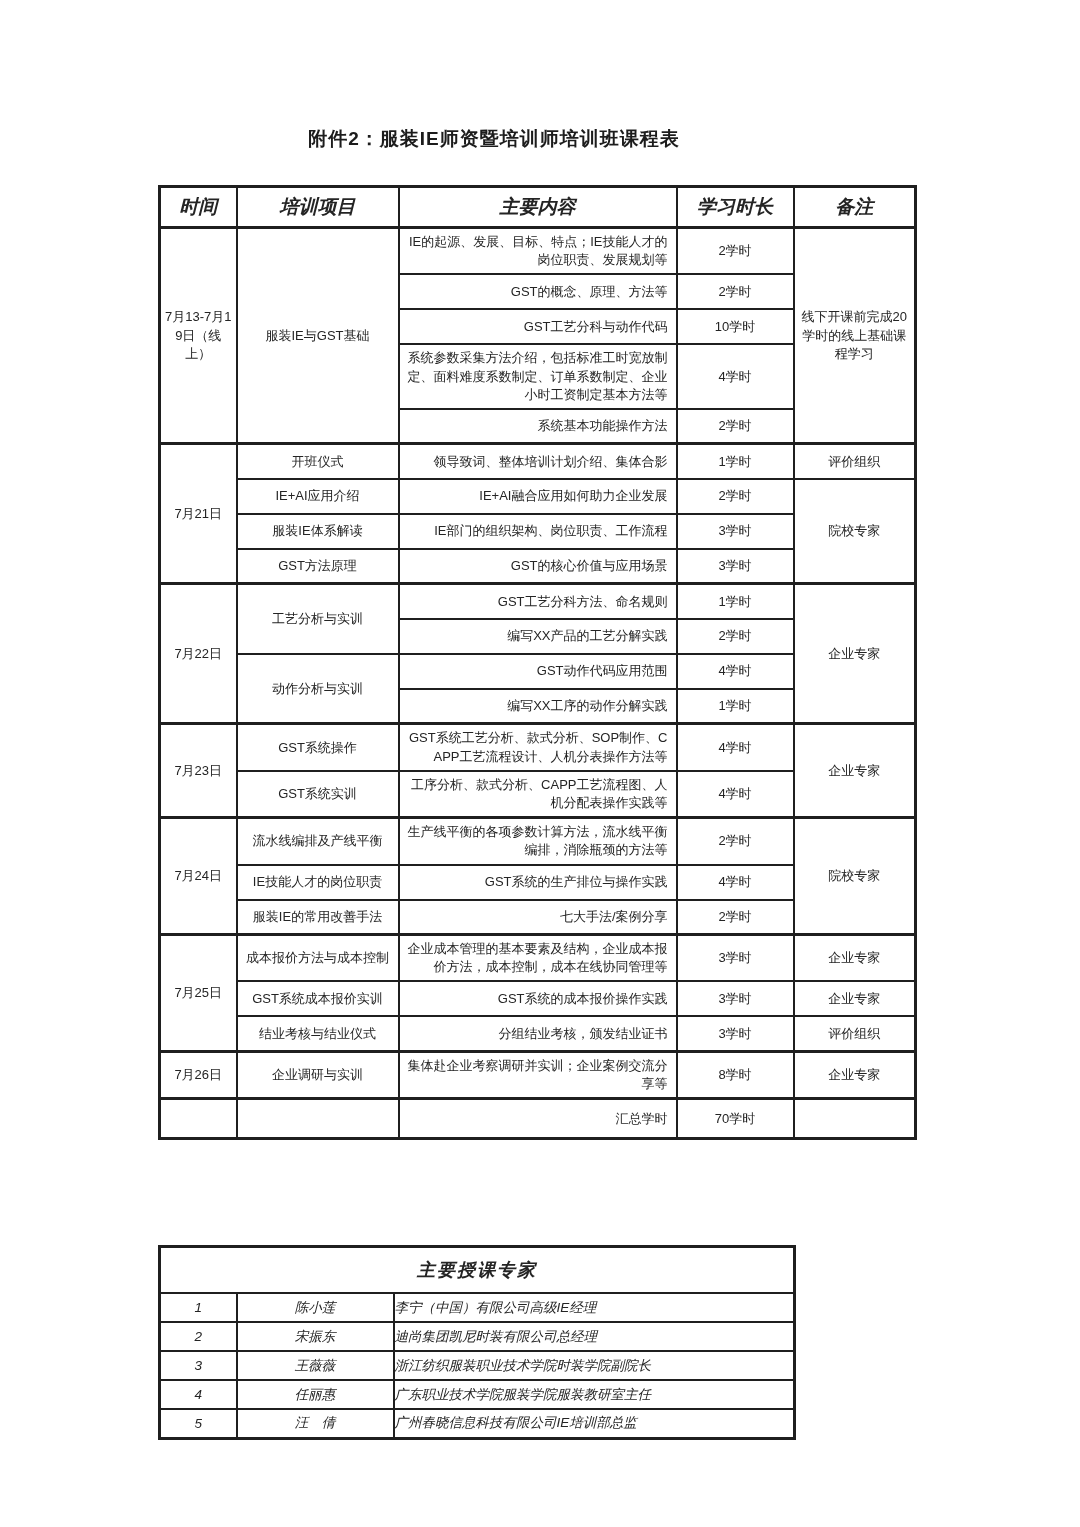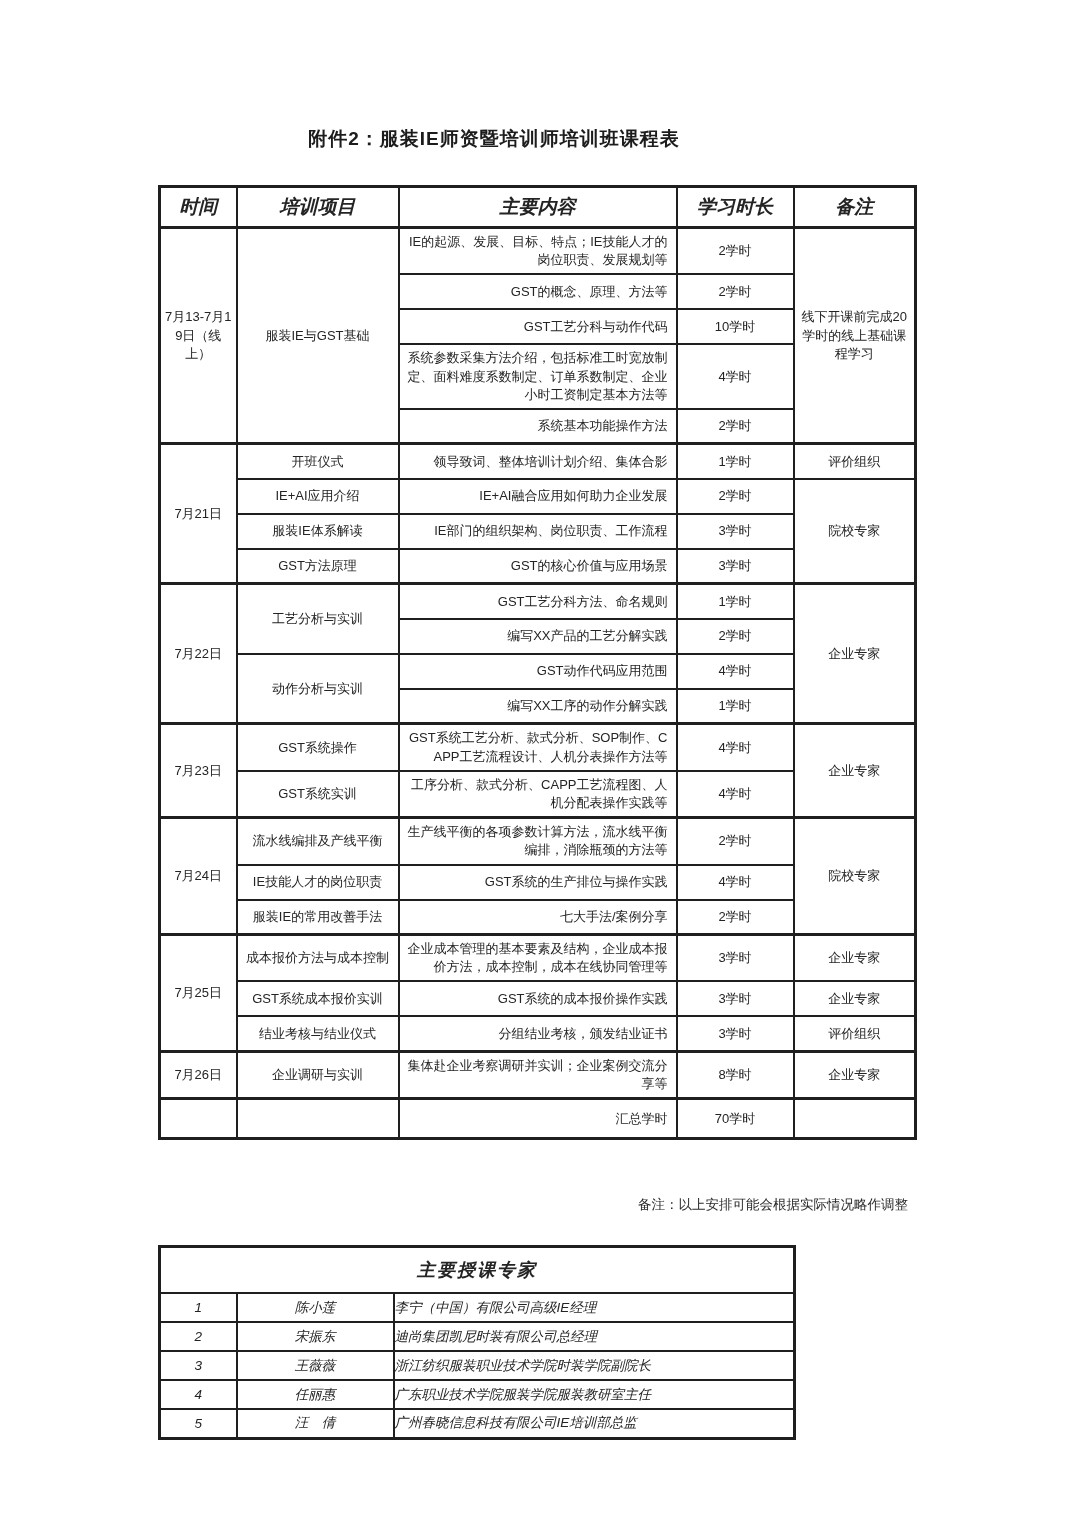--- a/index.html
+++ b/index.html
@@ -233,21 +233,20 @@
             <td class="col0"></td>
             <td class="col1"></td>
             <td class="col2 centered">汇总学时</td>
             <td class="col3">70学时</td>
             <td class="col4"></td>
           </tr>
         </tbody>
     </table>
   </div>
 
-  <div class="note">备注：以上安排可能会根据实际情况略作调整</div>
 
   <div class="experts-wrap">
     <table class="experts">
       <colgroup>
         <col style="width:77px">
           <col style="width:157px">
           <col style="width:401px">
       </colgroup>
       <tbody>
         <tr>

